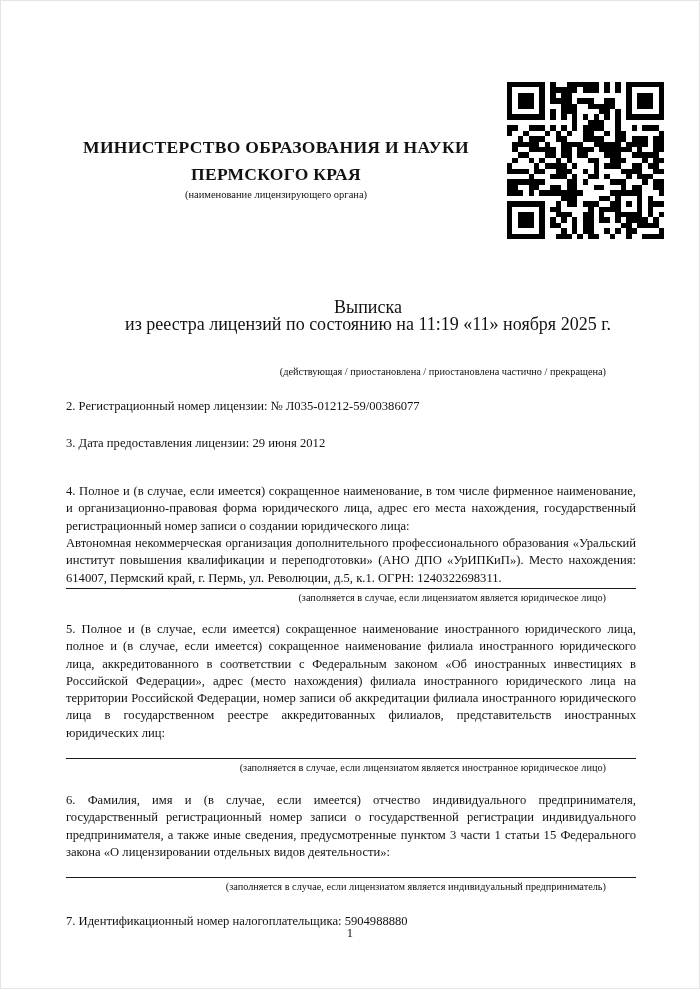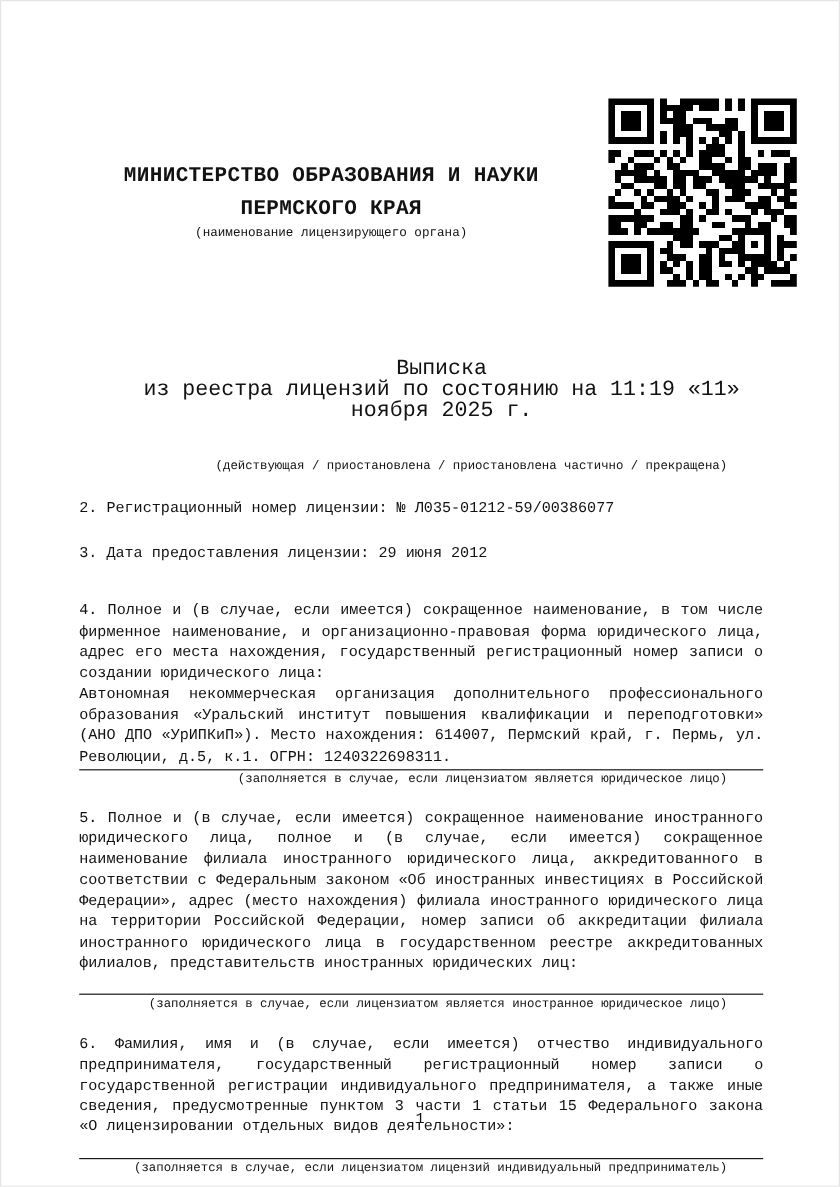--- a/index.html
+++ b/index.html
@@ -3,21 +3,21 @@
 <meta charset="utf-8">
 <style>
   * { margin: 0; padding: 0; box-sizing: border-box; }
   html, body { background: #ffffff; }
   .page {
     position: relative;
     width: 700px;
     height: 989px;
     background: #ffffff;
     border: 1px solid #e4e4e4;
-    font-family: Liberation Mono, monospace;
+    font-family: Liberation Serif, serif;
     color: #121212;
     overflow: hidden;
   }
   .content {
     position: absolute;
     left: 65px;
     top: 0;
     width: 570px;
   }
   .ministry {
@@ -578,21 +578,21 @@
 
     <div class="body-text mt-item5">
       <div class="just">5. Полное и (в случае, если имеется) сокращенное наименование иностранного юридического лица, полное и (в случае, если имеется) сокращенное наименование филиала иностранного юридического лица, аккредитованного в соответствии с Федеральным законом «Об иностранных инвестициях в Российской Федерации», адрес (место нахождения) филиала иностранного юридического лица на территории Российской Федерации, номер записи об аккредитации филиала иностранного юридического лица в государственном реестре аккредитованных филиалов, представительств иностранных юридических лиц:</div>
       <div class="rule rule-blankfield"></div>
       <div class="small-note">(заполняется в случае, если лицензиатом является иностранное юридическое лицо)</div>
     </div>
 
     <div class="body-text mt-item6">
       <div class="just">6. Фамилия, имя и (в случае, если имеется) отчество индивидуального предпринимателя, государственный регистрационный номер записи о государственной регистрации индивидуального предпринимателя, а также иные сведения, предусмотренные пунктом 3 части 1 статьи 15 Федерального закона «О лицензировании отдельных видов деятельности»:</div>
       <div class="rule rule-blankfield"></div>
-      <div class="small-note">(заполняется в случае, если лицензиатом лицензий индивидуальный предприниматель)</div>
+      <div class="small-note">(заполняется в случае, если лицензиатом является индивидуальный предприниматель)</div>
     </div>
 
     <p class="body-text mt-item7">7. Идентификационный номер налогоплательщика: 5904988880</p>
 
   </div>
 
   <div class="page-number">1</div>
 
 </div>
 

